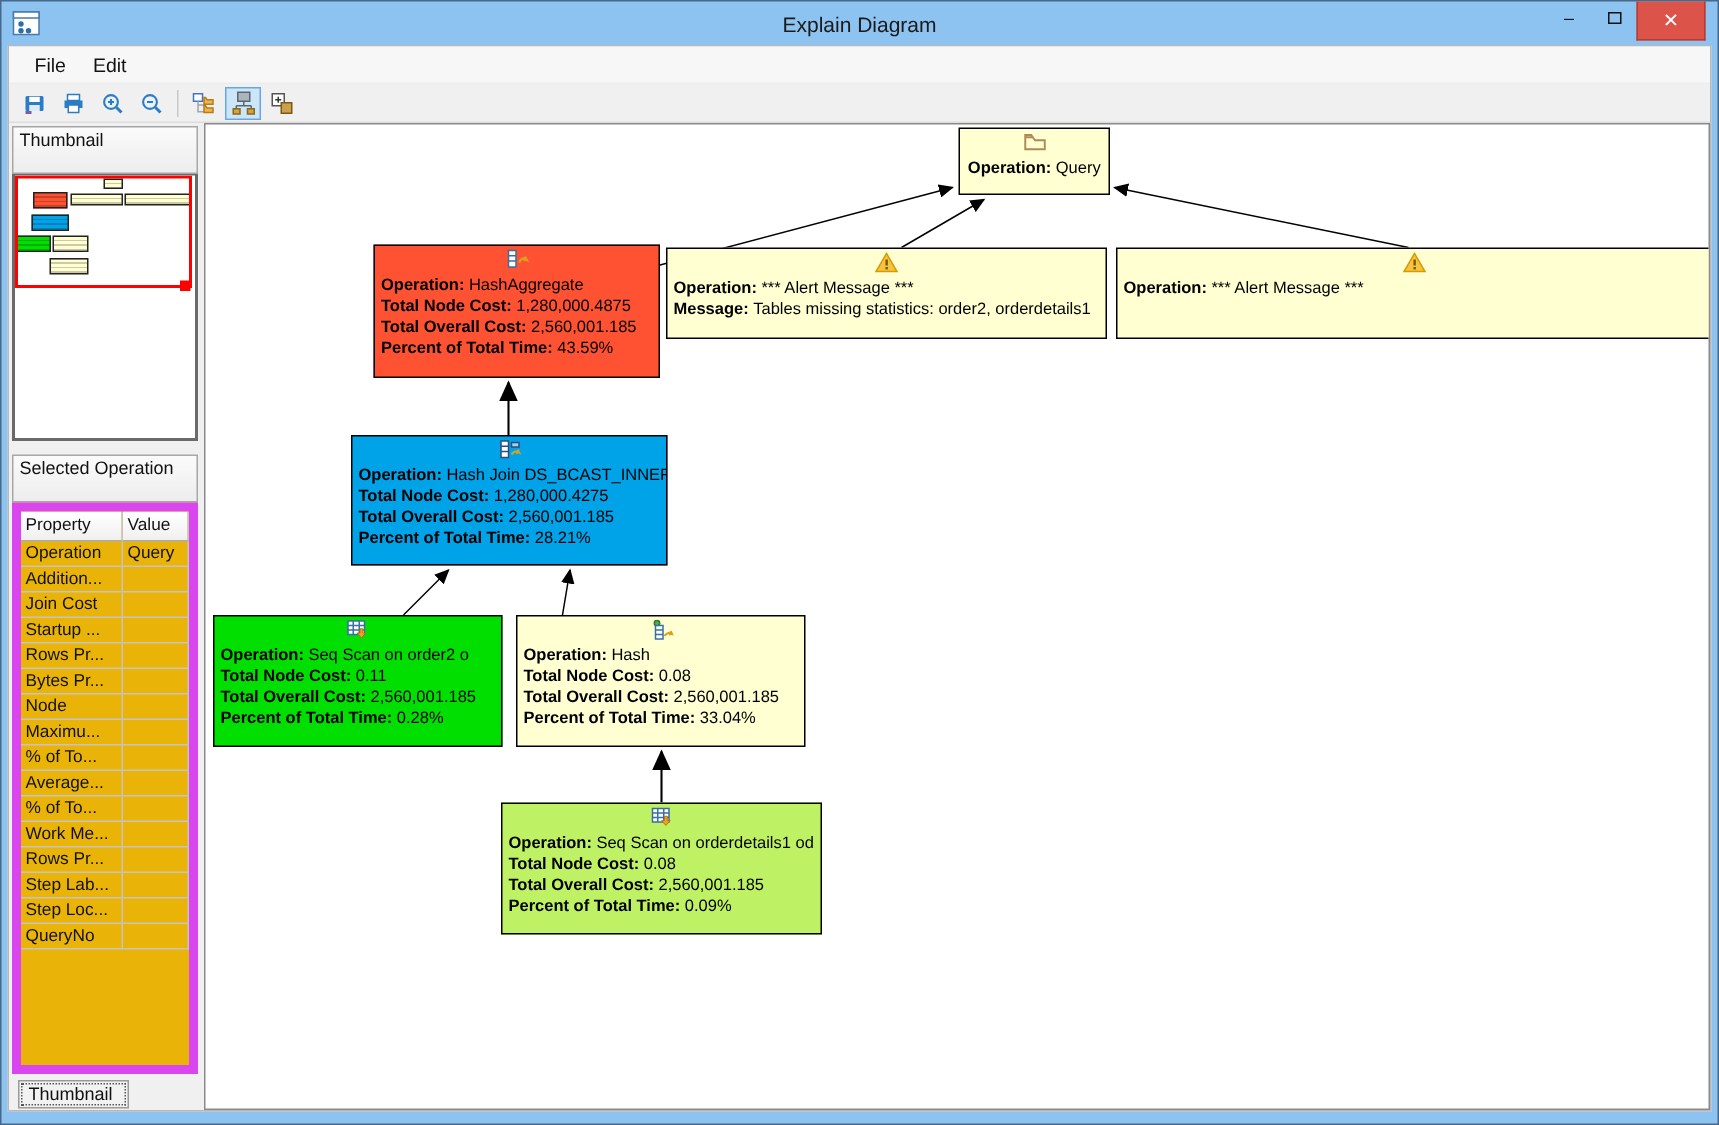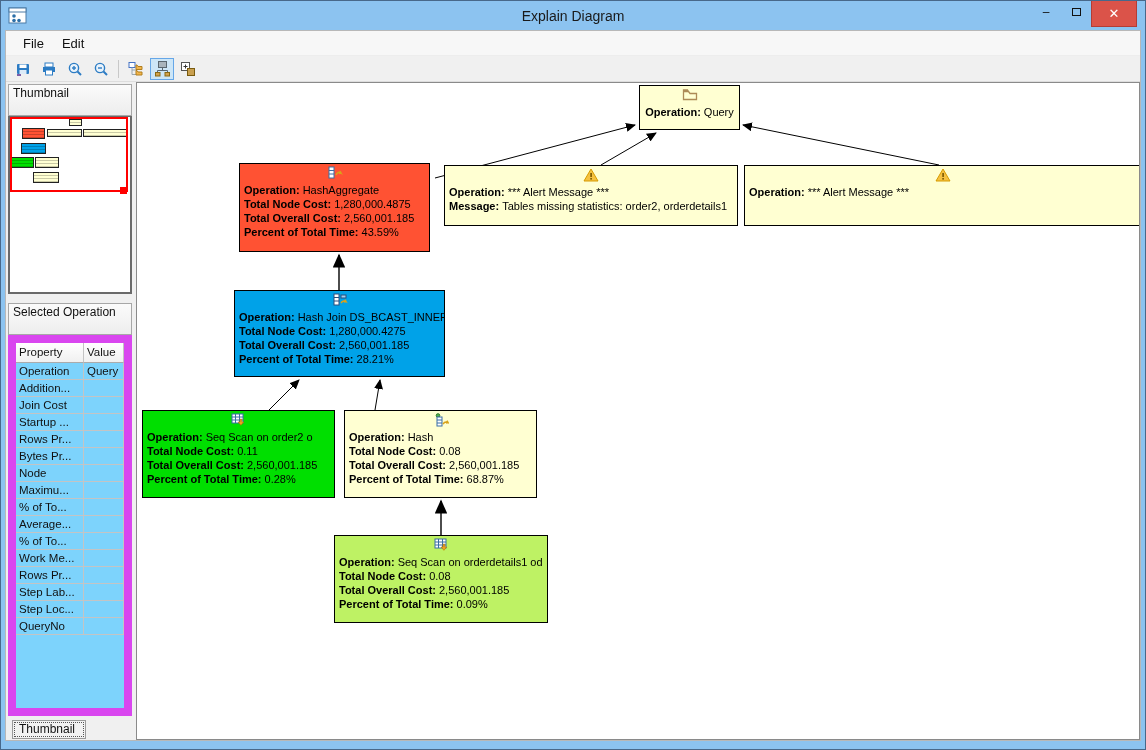--- a/index.html
+++ b/index.html
@@ -28,21 +28,21 @@
   .mainrow{ flex:1; display:flex; overflow:hidden; background:#F0F0F0; }
   .sidebar{ width:128px; display:flex; flex-direction:column; padding:2px 2px 0 2px; }
   .panelhead{ height:32px; background:linear-gradient(#FBFBFB,#EDEDED); border:1px solid #A7A7A7; font-size:12px; color:#111; padding:1px 4px; }
   .thumbbox{ height:178px; background:#fff; border:2px solid #6A6A6A; border-top:1px solid #6A6A6A; position:relative; overflow:hidden; }
   .viewrect{ position:absolute; left:0; top:0; width:118px; height:75px; border:2px solid #FF0000; }
   .viewhandle{ position:absolute; left:110px; top:70px; width:7px; height:7px; background:#FF0000; }
   .tm{ position:absolute; border:1px solid #222; }
   .tm .tx{ width:100%; height:100%; background:repeating-linear-gradient(to bottom, transparent 0 2px, rgba(0,0,0,0.35) 2px 3px); opacity:.6; }
 
   .sidegap{ height:9px; }
-  .ptablebox{ flex:1; background:#7dd3fc; border:8px solid #d946ef; margin-bottom:2px; overflow:hidden; display:flex; flex-direction:column; }
+  .ptablebox{ flex:1; background:#eab308; border:6px solid #d946ef; margin-bottom:2px; overflow:hidden; display:flex; flex-direction:column; }
   .ptable{ font-size:11.5px; color:#111; }
   .prow{ display:flex; height:17px; }
   .prow.phead{ height:20px; }
   .pcell{ padding:2px 3px 0 3px; white-space:nowrap; overflow:hidden; }
   .pc1{ width:68px; border-right:1px solid #C4C4C4; border-bottom:1px solid #C4C4C4; }
   .pc2{ flex:1; border-bottom:1px solid #C4C4C4; border-right:1px solid #C4C4C4; }
   .phead .pc1,.phead .pc2{ background:linear-gradient(#FFFFFF,#F0F0F0); border-bottom:1px solid #ABABAB; padding-top:3px; }
   .tabstrip{ height:22px; display:flex; align-items:center; padding-left:4px; background:#F0F0F0; }
   .proptab{ font-size:12px; color:#111; background:#F2F2F2; border:1px solid #9A9A9A; outline:1px dotted #555; outline-offset:-3px; padding:1px 10px 2px 6px; }
 
@@ -282,21 +282,21 @@
             <svg width="16" height="13" viewBox="0 0 16 13">
               <path d="M1.5 3.5 h5 l1.5 2 h6.5 v6 h-13 z M1.5 3.5 v-1.5 h4 l1 1.5" fill="none" stroke="#AD8A56" stroke-width="1.3"></path>
             </svg>
           </div>
           <div>
 
           <div class="nrow"><span class="nlabel">Operation:</span><span class="nvalue">Query</span></div>
             </div>
         </div>
 
-        <div class="node" style="left: 102px; top: 80px; width: 191px; height: 89px; background-color: rgb(255, 82, 51);">
+        <div class="node" style="left: 112px; top: 80px; width: 191px; height: 89px; background-color: rgb(255, 82, 51);">
           <div class="icon">
             <svg width="16" height="14" viewBox="0 0 16 14">
               <rect x="2" y="1" width="5" height="11" fill="#fff" stroke="#3A6EA5"></rect>
               <line x1="2" y1="4.5" x2="7" y2="4.5" stroke="#3A6EA5"></line>
               <line x1="2" y1="8" x2="7" y2="8" stroke="#3A6EA5"></line>
               <path d="M9 9 q2 -4 5 -2 l-1 -2 m1 2 l-2 0.6" fill="none" stroke="#D9A21B" stroke-width="1.5"></path>
             </svg>
           </div>
           <div>
 
@@ -383,21 +383,21 @@
               <line x1="4" y1="7" x2="9" y2="7" stroke="#3A6EA5"></line>
               <line x1="4" y1="10" x2="9" y2="10" stroke="#3A6EA5"></line>
               <path d="M10 11 q2 -3 5 -1.5 l-1 -1.8 m1 1.8 l-2 0.5" fill="none" stroke="#D9A21B" stroke-width="1.4"></path>
             </svg>
           </div>
           <div>
 
           <div class="nrow"><span class="nlabel">Operation:</span><span class="nvalue">Hash</span></div>
               <div class="nrow"><span class="nlabel">Total Node Cost:</span><span class="nvalue">0.08</span></div>
               <div class="nrow"><span class="nlabel">Total Overall Cost:</span><span class="nvalue">2,560,001.185</span></div>
-              <div class="nrow"><span class="nlabel">Percent of Total Time:</span><span class="nvalue">68.87%</span></div>
+              <div class="nrow"><span class="nlabel">Percent of Total Time:</span><span class="nvalue">33.04%</span></div>
             </div>
         </div>
 
         <div class="node" style="left: 197px; top: 452px; width: 214px; height: 88px; background-color: #bef264;">
           <div class="icon">
             <svg width="15" height="14" viewBox="0 0 15 14">
               <rect x="1" y="1" width="11" height="9" fill="#fff" stroke="#3A6EA5"></rect>
               <line x1="1" y1="4" x2="12" y2="4" stroke="#3A6EA5"></line>
               <line x1="1" y1="7" x2="12" y2="7" stroke="#3A6EA5"></line>
               <line x1="4.5" y1="1" x2="4.5" y2="10" stroke="#3A6EA5"></line>

